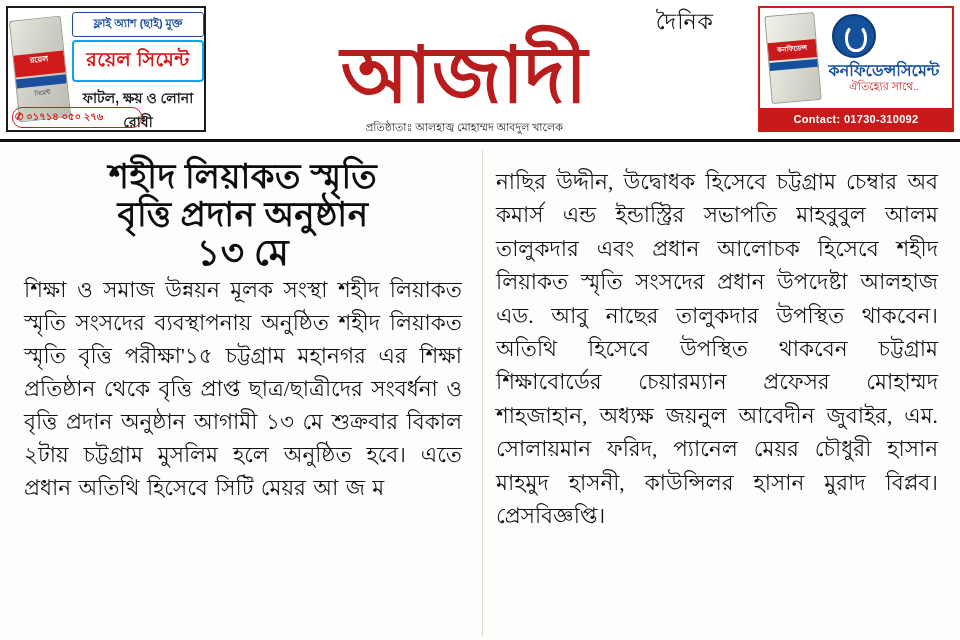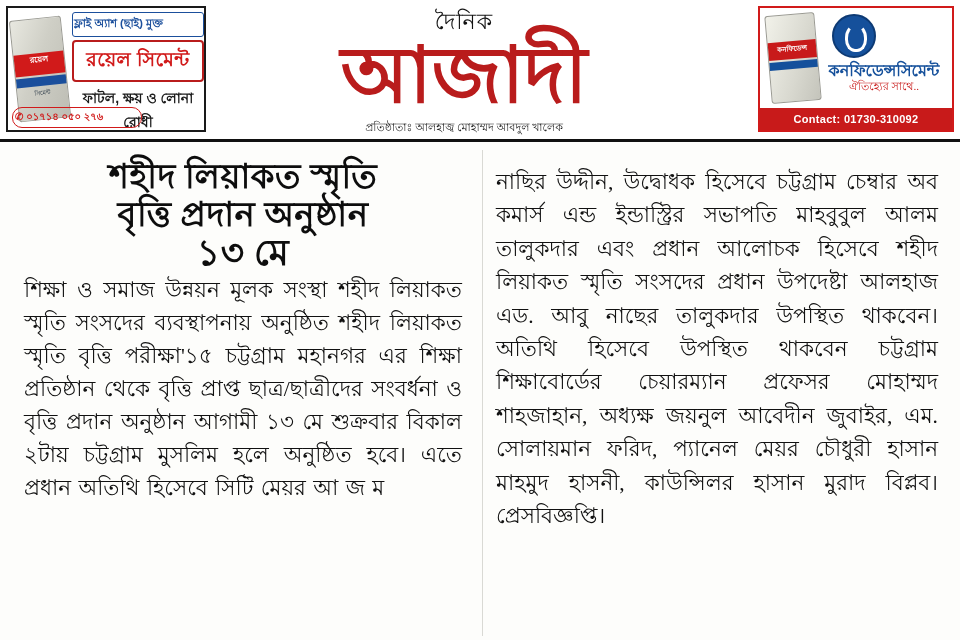--- a/index.html
+++ b/index.html
@@ -96,27 +96,28 @@
     left: 64px;
     top: 4px;
     width: 132px;
     height: 118px;
   }
   .ad-left .line-ash {
     border: 1px solid #1b4f9c;
     color: #1b4f9c;
     font-size: 11px;
     font-weight: bold;
+    text-align: center;
     padding: 2px 1px;
     border-radius: 3px;
     margin-bottom: 3px;
     white-space: nowrap;
   }
   .ad-left .brand {
-    border: 2px solid #b91c1c;
+    border: 2px solid #0ea5e9;
     color: #d11a1a;
     font-size: 19px;
     font-weight: bold;
     text-align: center;
     padding: 3px 1px;
     border-radius: 4px;
     letter-spacing: 0.5px;
   }
   .ad-left .tagline {
     color: #1a1a1a;
@@ -146,20 +147,21 @@
     top: 2px;
     width: 500px;
     text-align: center;
   }
   .nameplate .kicker {
     font-family: Liberation Mono, monospace;
     font-size: 22px;
     color: #111;
     letter-spacing: 1px;
     margin-top: 2px;
+    text-align: right;
   }
   .nameplate .title {
     font-family: "Liberation Serif", serif;
     font-weight: bold;
     font-size: 78px;
     line-height: 82px;
     color: #b91c1c;
     margin-top: -6px;
     white-space: nowrap;
   }

